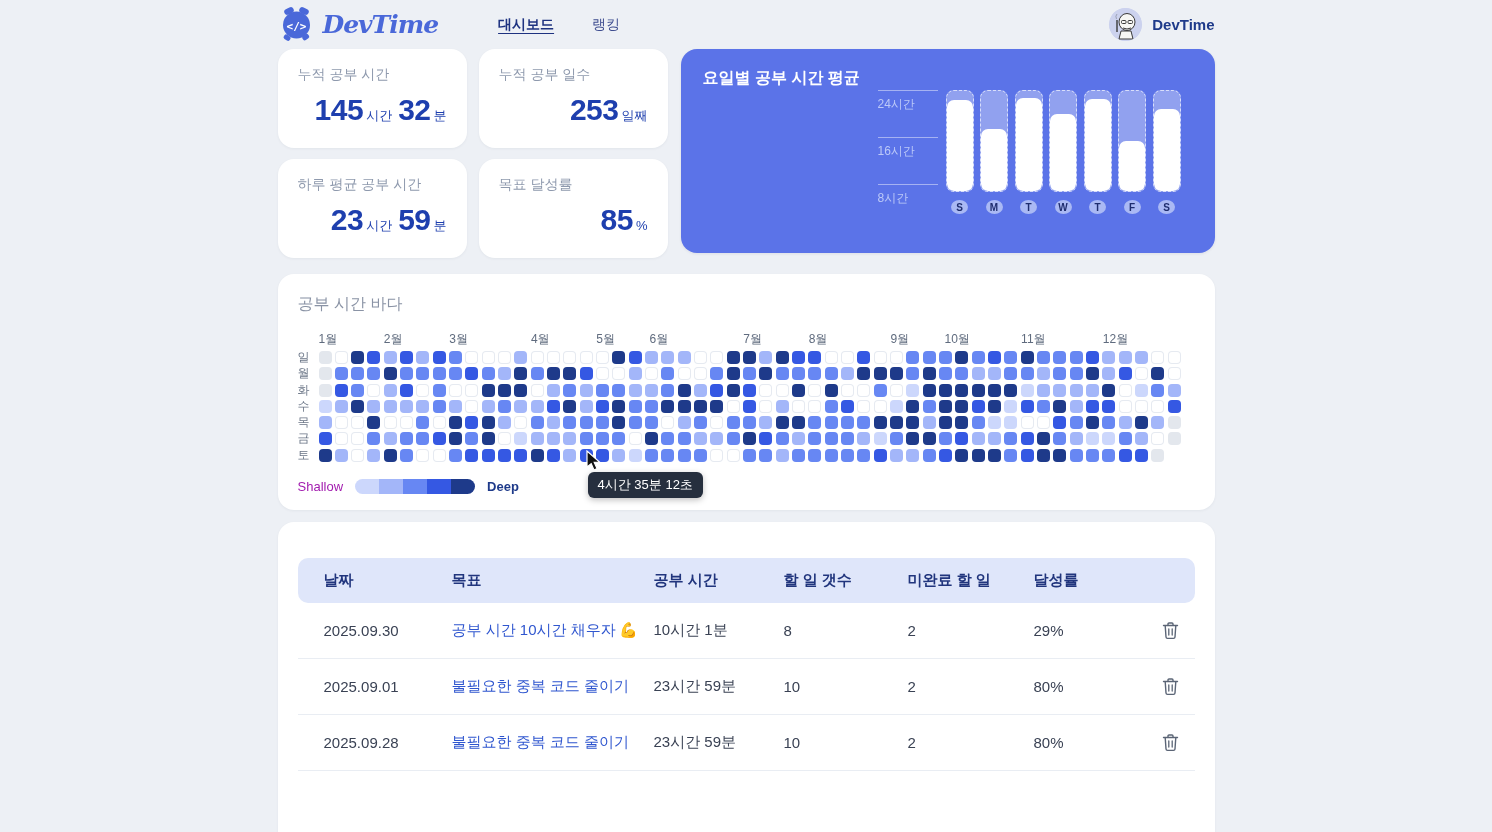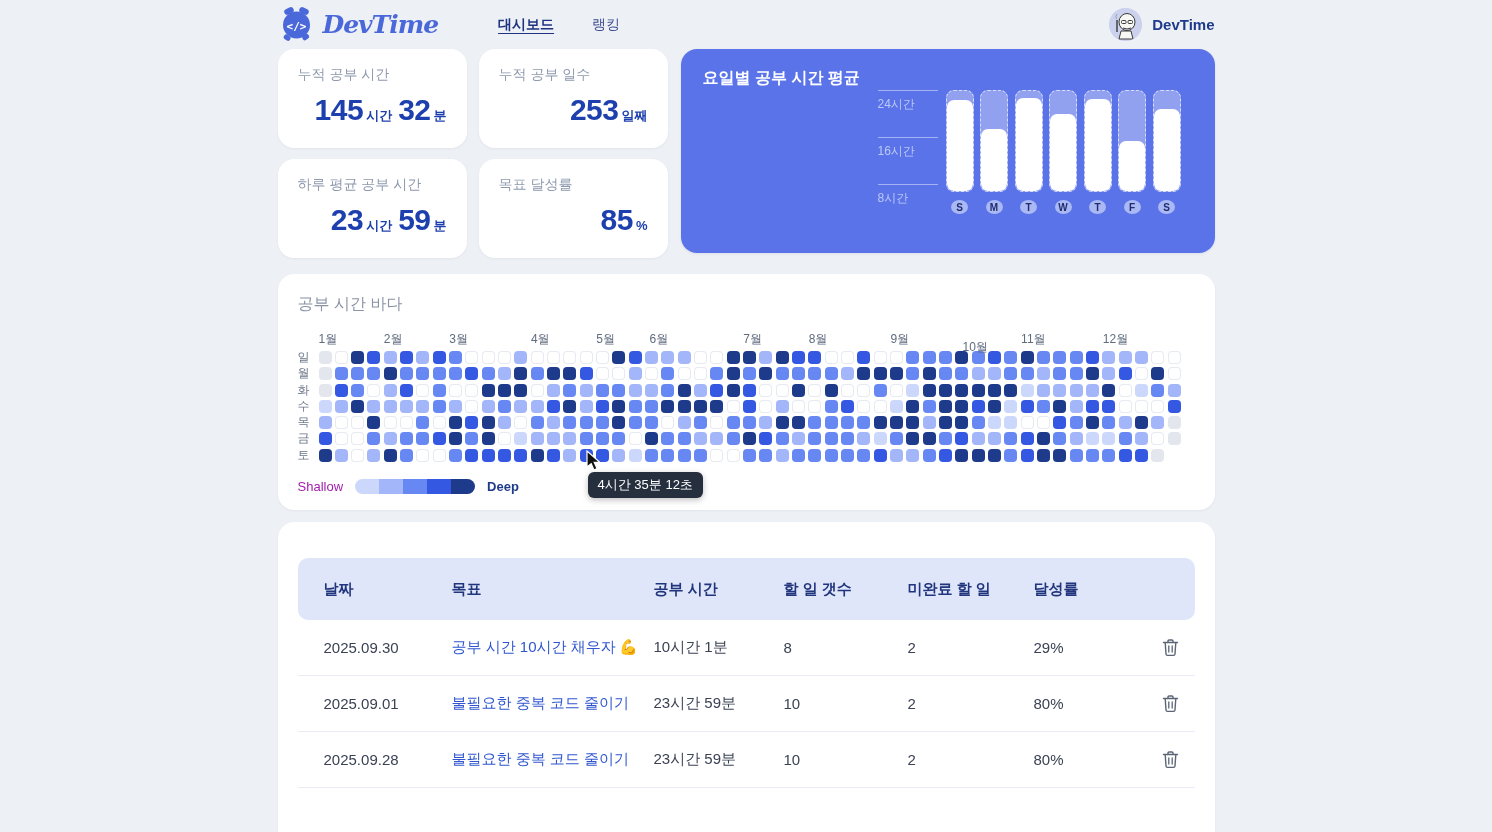--- a/index.html
+++ b/index.html
@@ -25,21 +25,21 @@
   .card { background:#fff; border-radius:16px; box-shadow:0 1px 3px rgba(20,30,60,.05); }
   .section-title { font-size:16px; color:#8a93a5; }
 
   
   .top-grid { display:flex; gap:13px; }
   .stats-grid { width:390px; display:grid; grid-template-columns:189px 189px; grid-auto-rows:99px; gap:11px 12px; }
   .stat-card { padding:17px 20px; display:flex; flex-direction:column; justify-content:space-between; }
   .stat-label { font-size:14px; color:#8e99ad; }
   .stat-value { text-align:right; color:#1e3fae; padding-bottom:4px; white-space:nowrap; }
   .stat-num { font-size:30px; font-weight:700; letter-spacing:-.5px; }
-  .stat-unit { font-size:13px; font-weight:700; margin-left:3px; margin-right:6px; }
+  .stat-unit { font-size:13px; font-weight:400; margin-left:3px; margin-right:6px; }
   .stat-value span:last-child { margin-right:0; }
 
   
   .weekday-card { position:relative; flex:1; height:204px; background:#5b73e8; border-radius:16px; box-shadow:0 1px 3px rgba(20,30,60,.08); }
   .weekday-title { position:absolute; left:22px; top:19px; color:#fff; font-size:16px; font-weight:700; }
   .wchart { position:absolute; left:197px; top:41px; width:308px; height:124px; }
   .wtick { position:absolute; left:0; width:60px; }
   .wtick .line { height:1px; background:rgba(255,255,255,.45); }
   .wtick .lbl { font-size:12px; color:#bcc9f8; margin-top:5px; }
   .wbars { position:absolute; left:68px; top:0; height:124px; display:flex; gap:6.5px; }
@@ -61,21 +61,21 @@
   .hm-legend { display:flex; align-items:center; margin-top:17px; }
   .hm-shallow { font-size:13px; color:#a21caf; }
   .hm-deep { font-size:13px; font-weight:700; color:#1e3a8a; margin-left:12px; }
   .hm-scale { display:flex; margin-left:12px; border-radius:8px; overflow:hidden; }
   .hm-scale span { width:24px; height:15px; }
   .hm-tooltip { position:absolute; left:310px; top:198px; background:#262f3e; color:#fff; font-size:13px; padding:4px 10px; border-radius:6px; white-space:nowrap; box-shadow:0 2px 6px rgba(0,0,0,.25); }
   .hm-cursor { position:absolute; left:308px; top:176px; }
 
   
   .records-card { margin-top:12px; padding:20px; height:360px; }
-  .tbl-head { margin-top:16px; height:62px; background:#dfe6fa; border-radius:10px;
+  .tbl-head { margin-top:16px; height:45px; background:#dfe6fa; border-radius:10px;
     display:grid; grid-template-columns:128px 202px 130px 124px 126px 128px 1fr; align-items:center; padding-left:26px;
     font-size:15px; font-weight:700; color:#21357d; }
   .tbl-row { height:56px; border-bottom:1px solid #e9edf3;
     display:grid; grid-template-columns:128px 202px 130px 124px 126px 128px 1fr; align-items:center; padding-left:26px;
     font-size:15px; color:#3a4254; }
   .goal-link { color:#2f56cf; font-weight:500; text-decoration:none; cursor:pointer; }
   .trash-btn { justify-self:end; margin-right:22px; background:none; border:none; cursor:pointer; display:flex; }
 </style>
 </head>
 <body>
@@ -218,21 +218,21 @@
         <div class="hm-months" id="hmMonths">
             <span style="left: 0px;">1월</span>
             <span style="left: 65.36px;">2월</span>
             <span style="left: 130.72px;">3월</span>
             <span style="left: 212.42px;">4월</span>
             <span style="left: 277.78px;">5월</span>
             <span style="left: 331px;">6월</span>
             <span style="left: 424.84px;">7월</span>
             <span style="left: 490.2px;">8월</span>
             <span style="left: 571.9px;">9월</span>
-            <span style="left: 644px; margin-top: 8px;">10월</span>
+            <span style="left: 626px;">10월</span>
             <span style="left: 702.62px;">11월</span>
             <span style="left: 784.32px;">12월</span>
           </div>
         <div class="hm-grid" id="hmGrid" style="grid-auto-flow: row;">
             <span class="hm-cell" style="background: rgb(227, 231, 237);"></span>
             <span class="hm-cell" style="background: rgb(255, 255, 255); box-shadow: rgb(230, 234, 241) 0px 0px 0px 1px inset;"></span>
             <span class="hm-cell" style="background: rgb(30, 58, 138);"></span>
             <span class="hm-cell" style="background: rgb(53, 88, 227);"></span>
             <span class="hm-cell" style="background: rgb(163, 182, 249);"></span>
             <span class="hm-cell" style="background: rgb(53, 88, 227);"></span>

